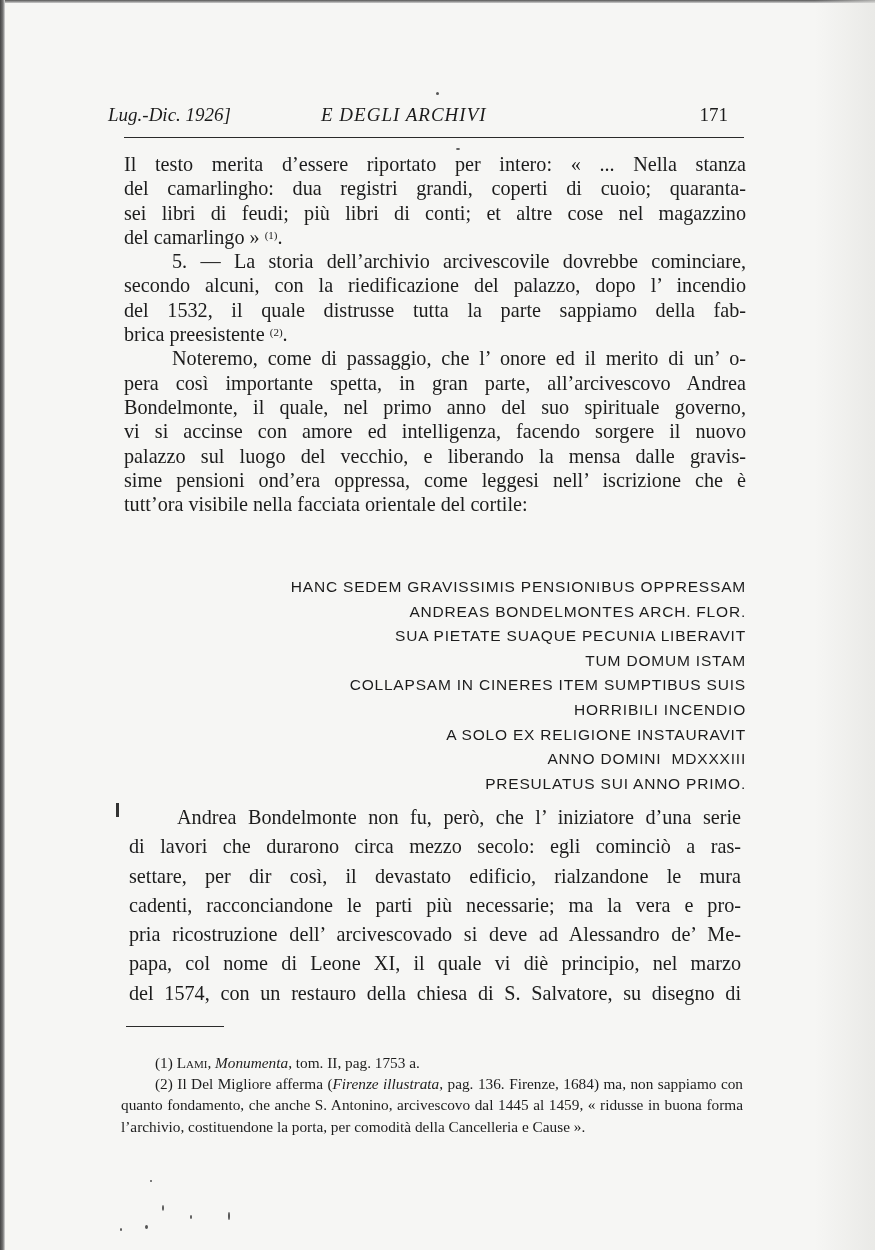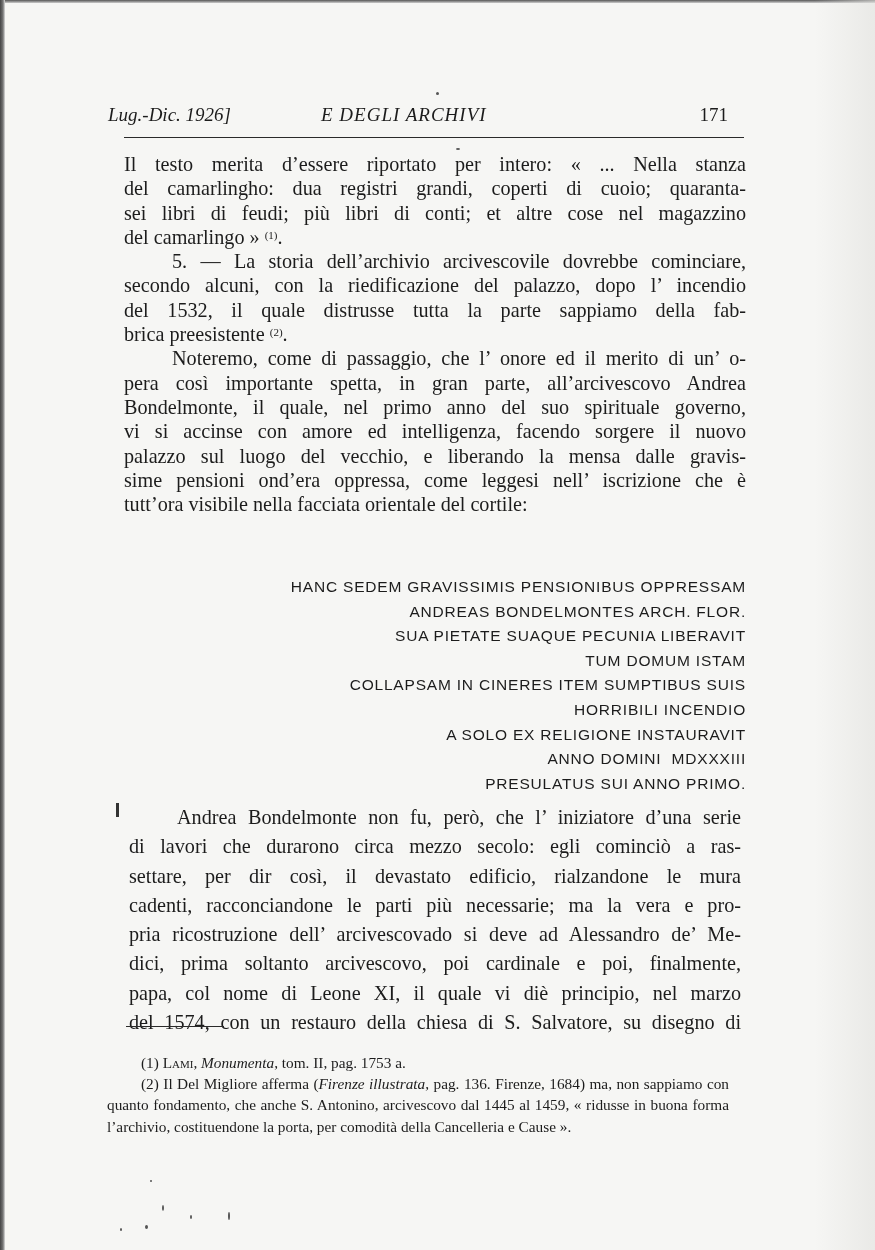--- a/index.html
+++ b/index.html
@@ -115,21 +115,21 @@
     .body-text-2 p { margin: 5px; text-align: justify; text-align-last: justify; }
     .footnote-rule {
       position: absolute;
       left: 126px;
       top: 1026px;
       width: 98px;
       border-top: 1.2px solid #2a2a2a;
     }
     .footnotes {
       position: absolute;
-      left: 107px;
+      left: 121px;
       top: 1052px;
       width: 622px;
       font-family: "Liberation Serif", serif;
       font-size: 15.3px;
       line-height: 21.2px;
     }
     .footnotes p {
       margin: 0;
       text-align: justify;
     }
@@ -198,21 +198,20 @@
 </div>
 
 <div class="margin-mark"></div>
 
 <div class="body-text-2">
   <p class="indent">Andrea Bondelmonte non fu, però, che l’ iniziatore d’una serie</p>
   <p>di lavori che durarono circa mezzo secolo: egli cominciò a ras-</p>
   <p>settare, per dir così, il devastato edificio, rialzandone le mura</p>
   <p>cadenti, racconciandone le parti più necessarie; ma la vera e pro-</p>
   <p>pria ricostruzione dell’ arcivescovado si deve ad Alessandro de’ Me-</p>
-  <p>dici, prima soltanto arcivescovo, poi cardinale e poi, finalmente,</p>
   <p>papa, col nome di Leone XI, il quale vi diè principio, nel marzo</p>
   <p>del 1574, con un restauro della chiesa di S. Salvatore, su disegno di</p>
 </div>
 
 <div class="footnote-rule"></div>
 
 <div class="footnotes">
   <p class="fn1">
     <span>(1)</span>
     <span class="smallcaps">Lami</span><span>,</span>

